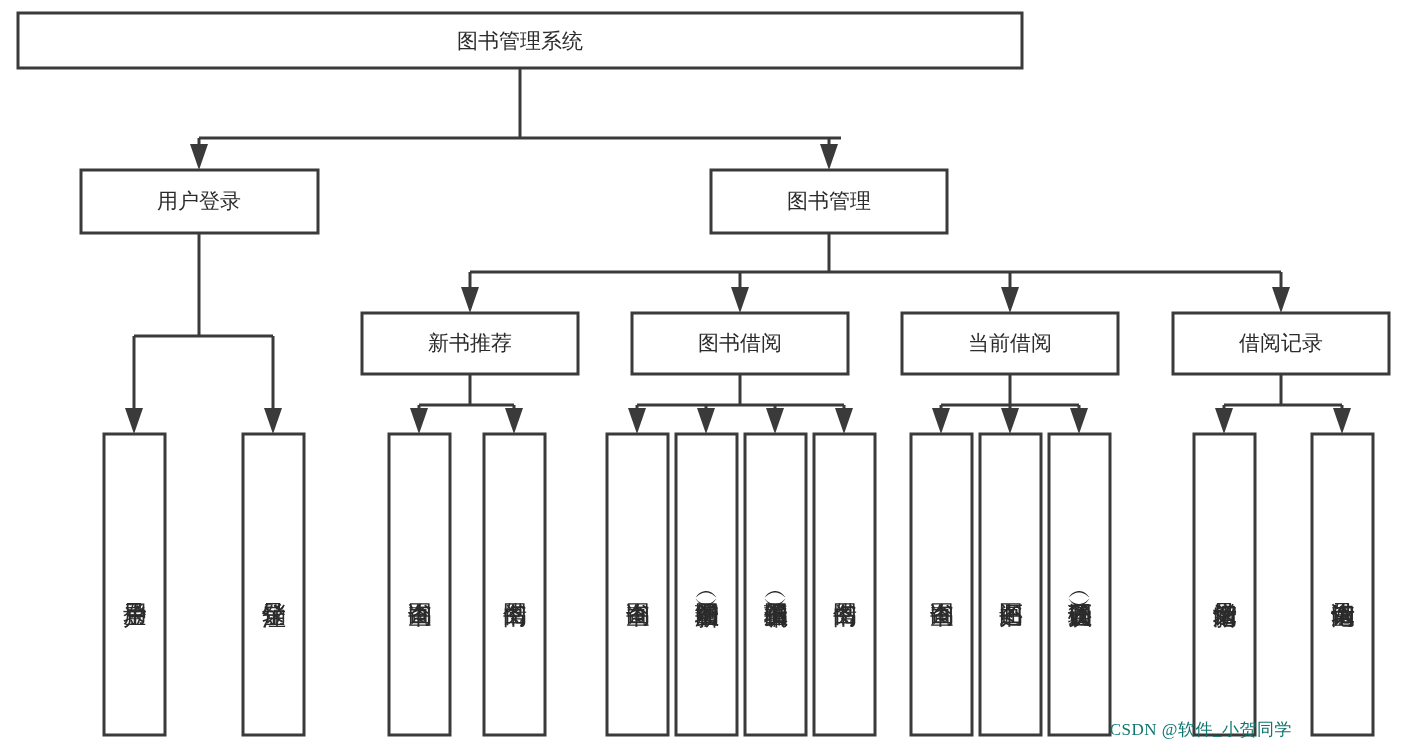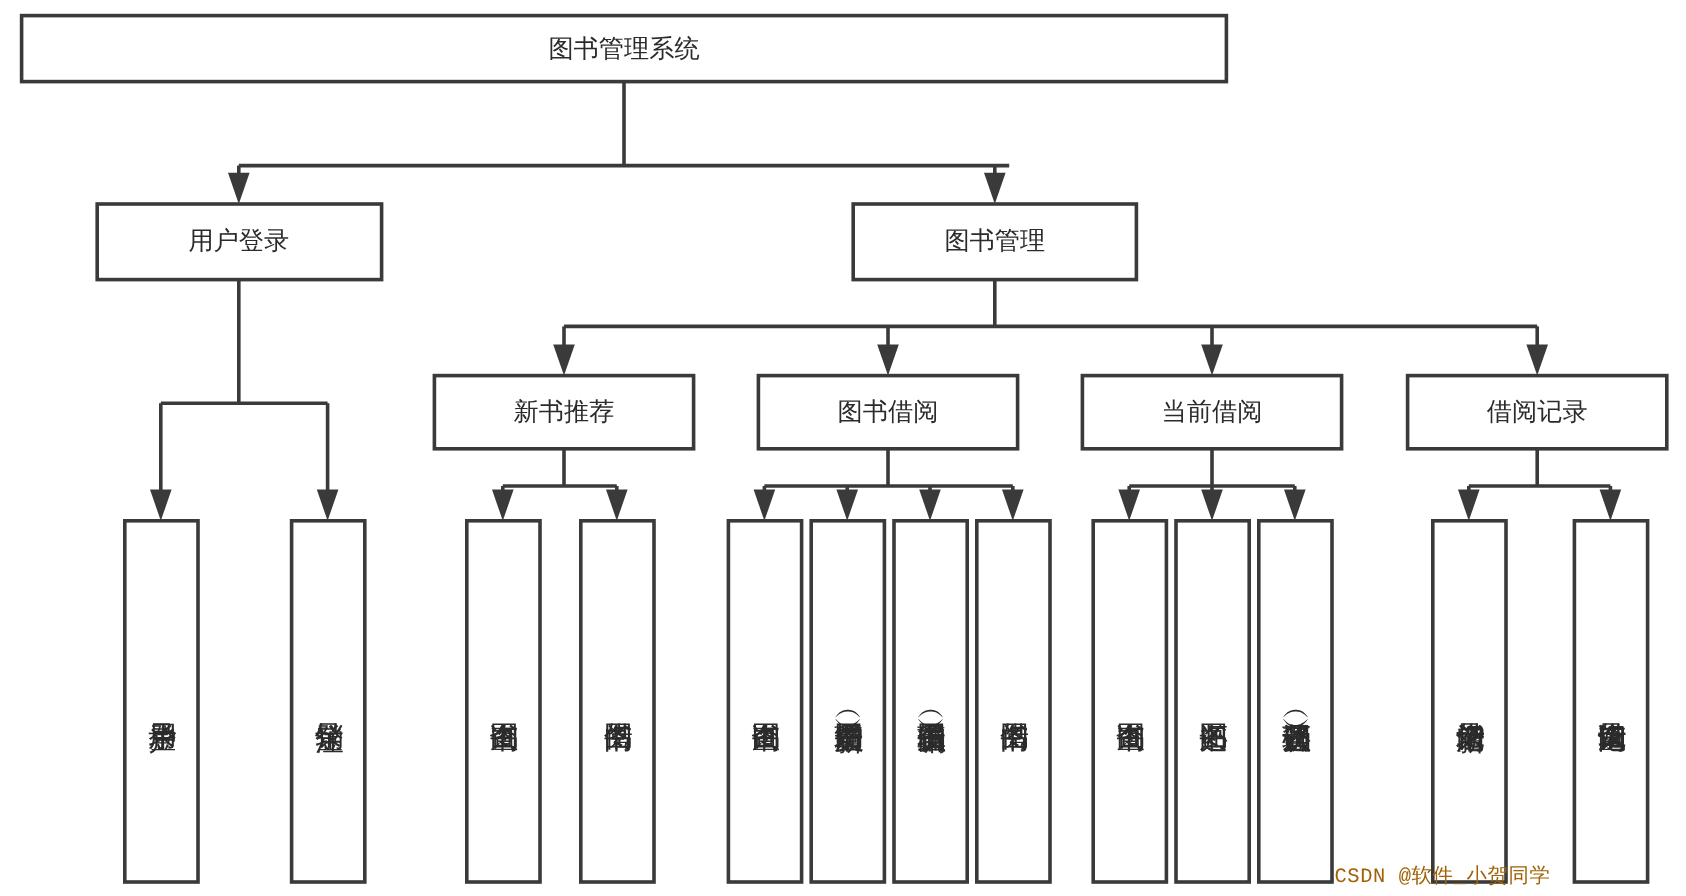--- a/index.html
+++ b/index.html
@@ -54,23 +54,23 @@
     font-size: 24px;
     text-anchor: middle;
     dominant-baseline: middle;
     writing-mode: vertical-rl;
     glyph-orientation-vertical: 0;
   }
   .watermark {
     position: absolute;
     right: 12px;
     bottom: 6px;
-    font-family: Liberation Mono, monospace;
+    font-family: Liberation Serif, serif;
     font-size: 17px;
-    color: #a16207;
+    color: #0f766e;
     letter-spacing: 0.5px;
     white-space: nowrap;
     user-select: none;
   }
 </style>
 </head>
 <body>
 
 <div id="diagram-root">
 

